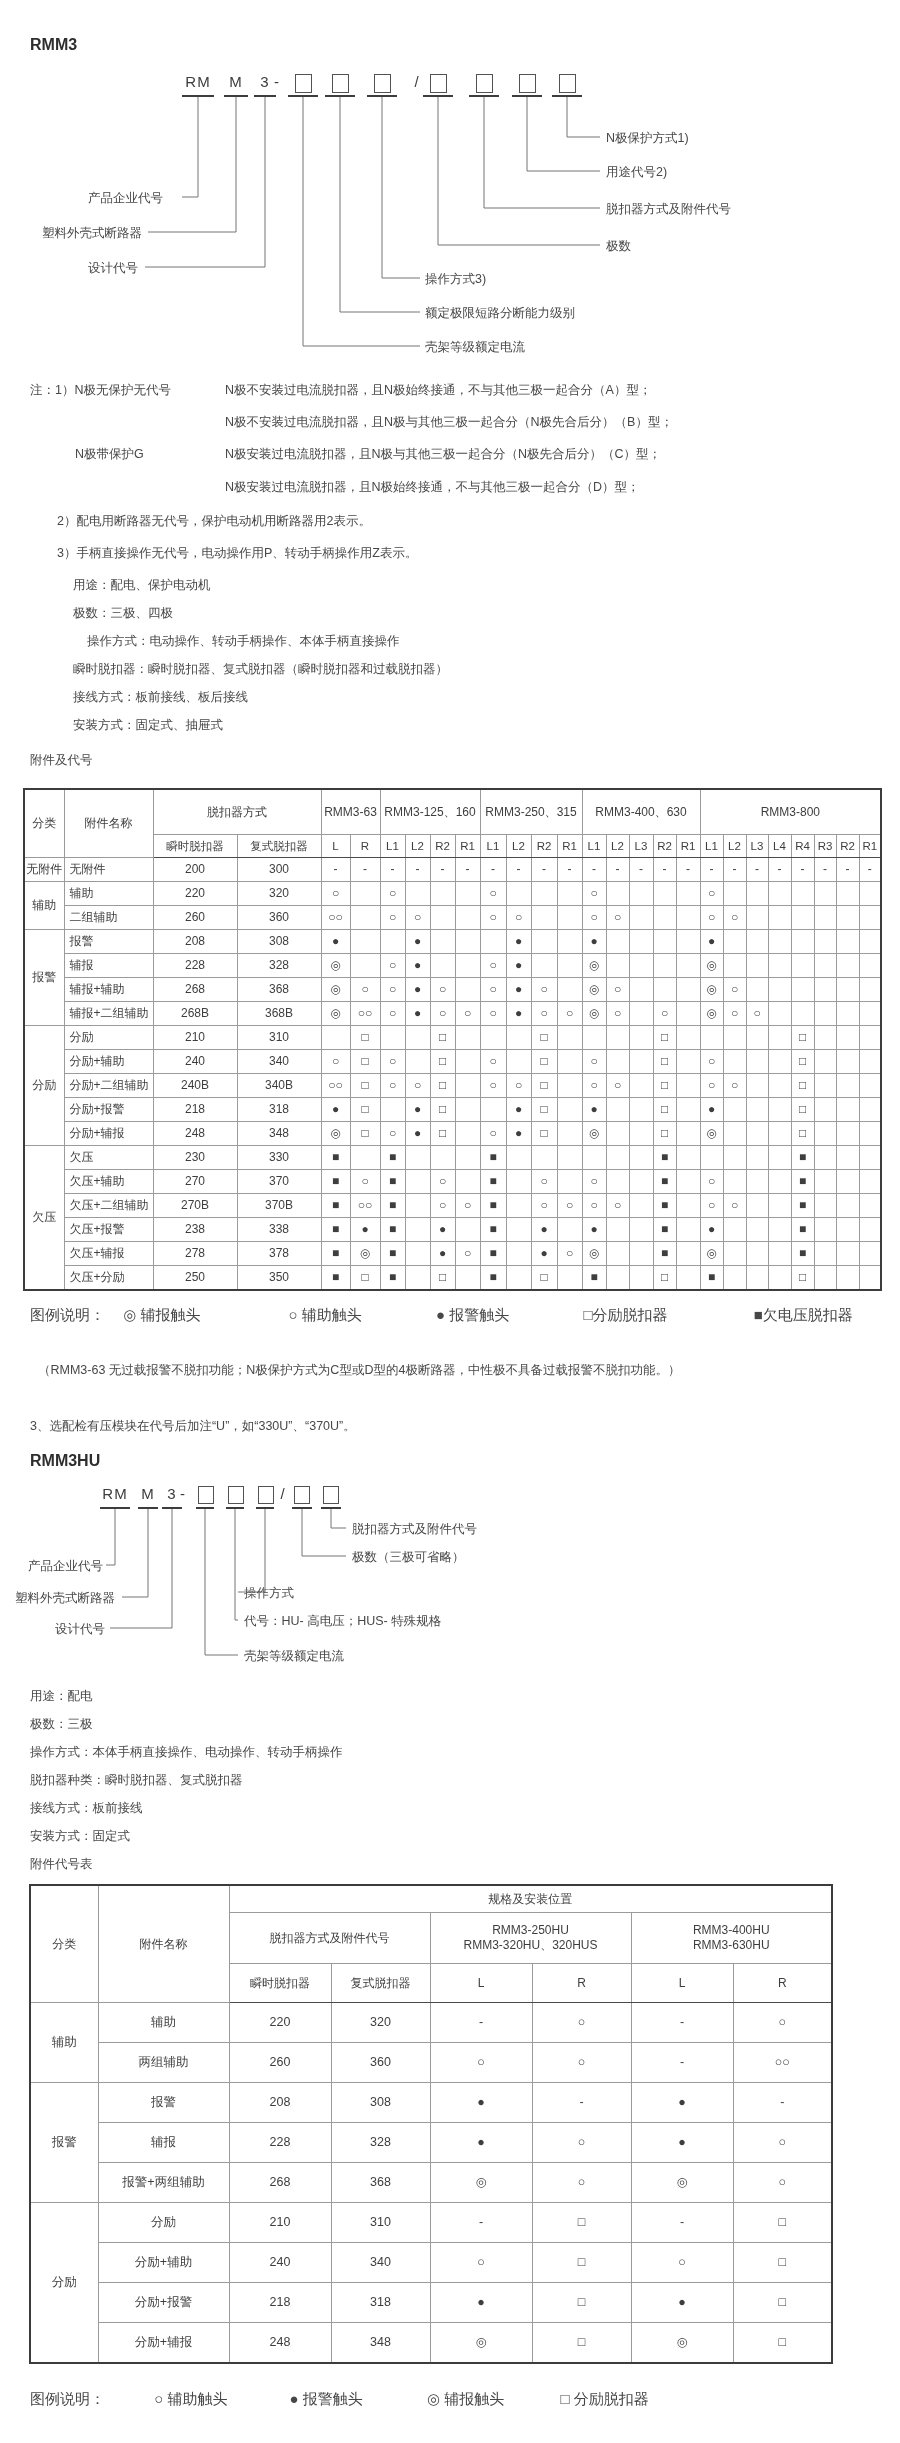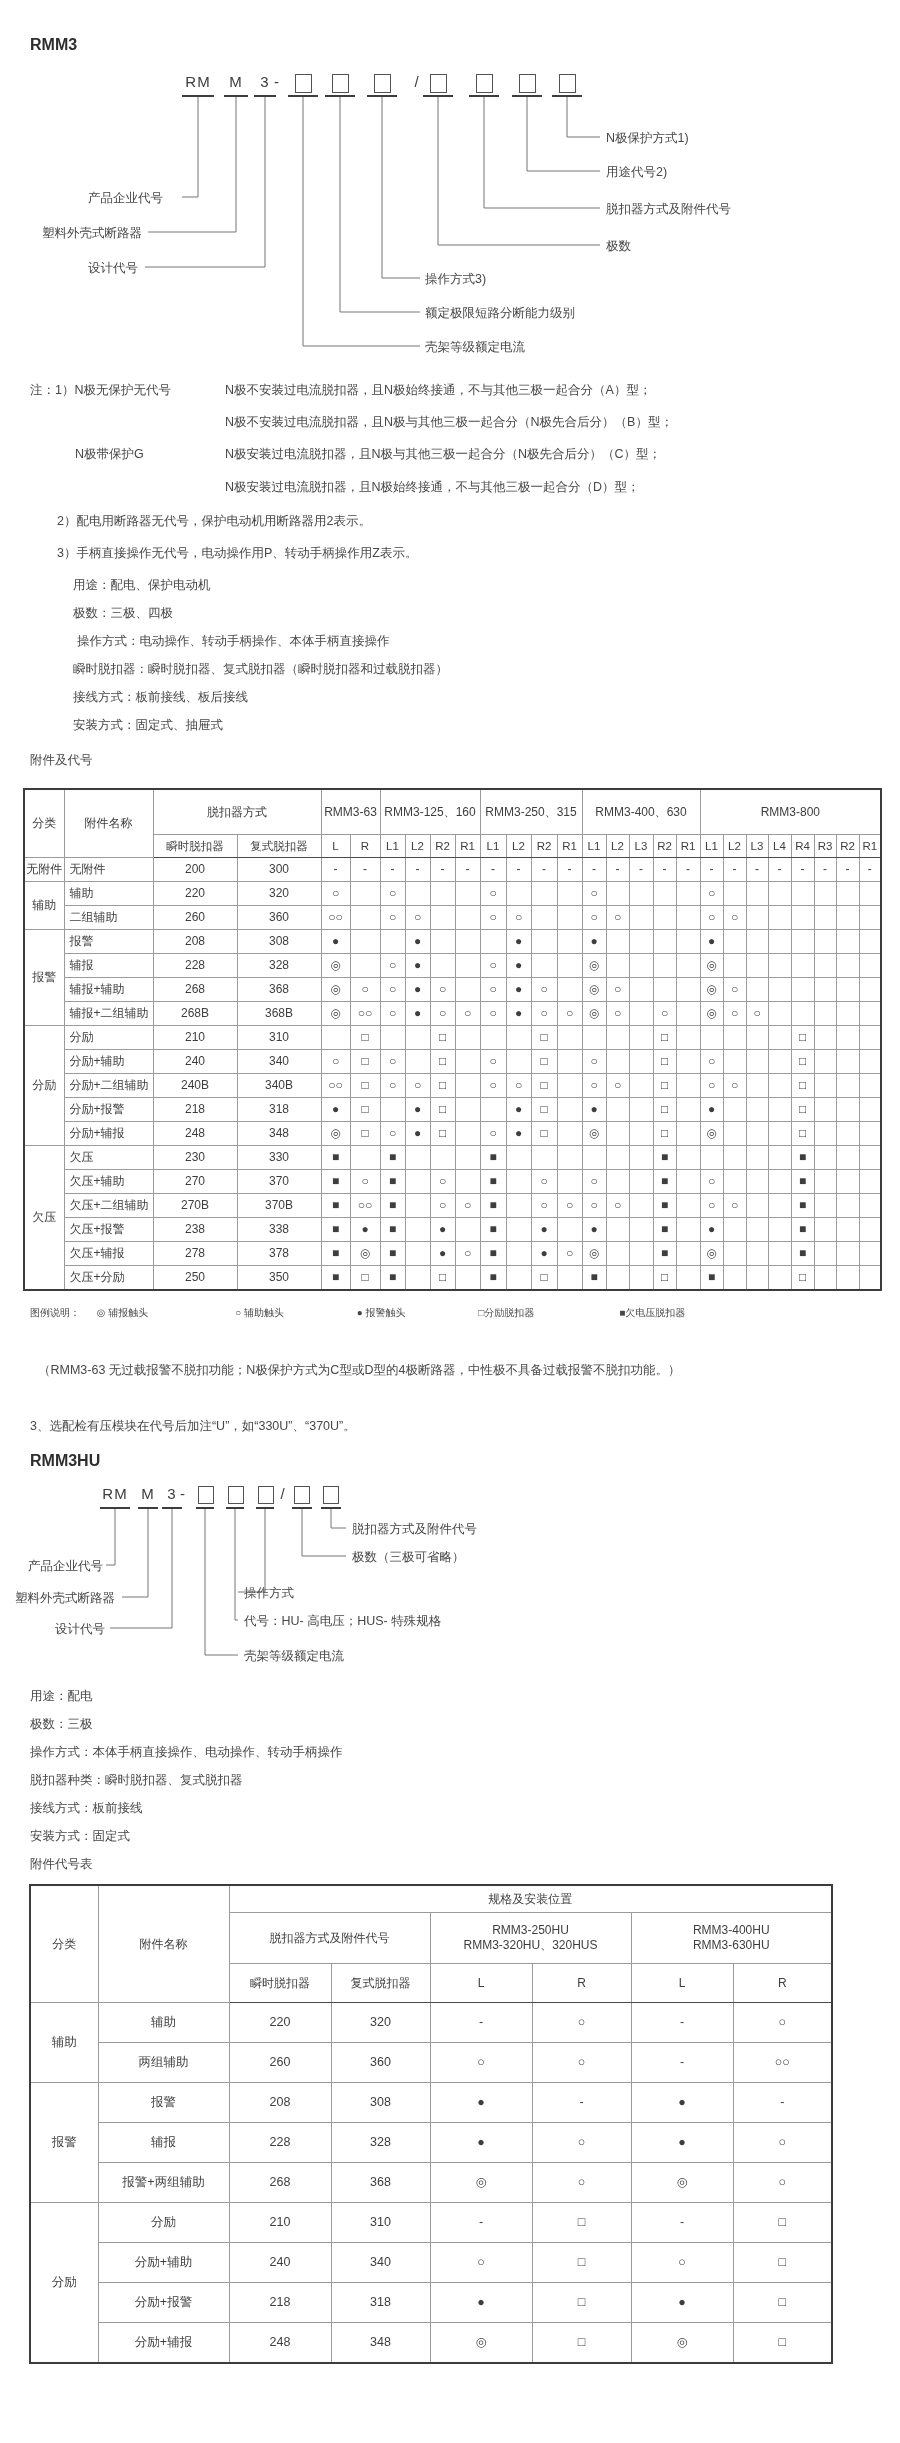--- a/index.html
+++ b/index.html
@@ -24,21 +24,21 @@
   .bl{border-left:1.6px solid #4a4a4a !important;}
   .bt{border-top:1.6px solid #4a4a4a !important;}
   .nm{text-align:left !important;padding-left:5px !important;}
   .t1 tbody td{height:23px;}
   .t1 thead tr:first-child th{height:44px;}
   .t1 thead tr:last-child th{height:22px;font-size:11.5px;padding:0;}
   .t2 tbody td{height:39px;font-size:12.5px;}
   .t2 thead tr:nth-child(1) th{height:26px;}
   .t2 thead tr:nth-child(2) th{height:50px;}
   .t2 thead tr:nth-child(3) th{height:38px;}
-  .legend{position:absolute;font-size:10px;color:#474747;white-space:nowrap;}
+  .legend{position:absolute;font-size:15px;color:#474747;white-space:nowrap;}
   .legend span{display:inline-block;}
 </style>
 </head>
 <body>
 
 <div class="page">
 
   <div class="abs title" style="left:30px;top:36px;">RMM3</div>
 
   <div class="diagram" style="top:65px;height:300px;">
@@ -97,21 +97,21 @@
   <div class="abs txt" style="left:225px;top:382px;">N极不安装过电流脱扣器，且N极始终接通，不与其他三极一起合分（A）型；</div>
   <div class="abs txt" style="left:225px;top:414px;">N极不安装过电流脱扣器，且N极与其他三极一起合分（N极先合后分）（B）型；</div>
   <div class="abs txt" style="left:75px;top:446px;">N极带保护G</div>
   <div class="abs txt" style="left:225px;top:446px;">N极安装过电流脱扣器，且N极与其他三极一起合分（N极先合后分）（C）型；</div>
   <div class="abs txt" style="left:225px;top:479px;">N极安装过电流脱扣器，且N极始终接通，不与其他三极一起合分（D）型；</div>
   <div class="abs txt" style="left:57px;top:513px;">2）配电用断路器无代号，保护电动机用断路器用2表示。</div>
   <div class="abs txt" style="left:57px;top:545px;">3）手柄直接操作无代号，电动操作用P、转动手柄操作用Z表示。</div>
 
   <div class="abs txt" style="left:73px;top:577px;">用途：配电、保护电动机</div>
   <div class="abs txt" style="left:73px;top:605px;">极数：三极、四极</div>
-  <div class="abs txt" style="left:77px;top:633px;">操作方式：电动操作、转动手柄操作、本体手柄直接操作</div>
+  <div class="abs txt" style="left:87px;top:633px;">操作方式：电动操作、转动手柄操作、本体手柄直接操作</div>
   <div class="abs txt" style="left:73px;top:661px;">瞬时脱扣器：瞬时脱扣器、复式脱扣器（瞬时脱扣器和过载脱扣器）</div>
   <div class="abs txt" style="left:73px;top:689px;">接线方式：板前接线、板后接线</div>
   <div class="abs txt" style="left:73px;top:717px;">安装方式：固定式、抽屉式</div>
 
   <div class="abs txt" style="left:30px;top:752px;">附件及代号</div>
 
   <table class="dtable t1" style="left:23px;top:788px;width:857px;">
       <colgroup>
         <col style="width: 40px;">
         <col style="width: 89px;">
@@ -872,14 +872,21 @@
           <td class="bl">248</td>
           <td>348</td>
           <td class="bl">◎</td>
           <td>□</td>
           <td class="bl">◎</td>
           <td>□</td>
         </tr>
       </tbody>
     </table>
 
+  <div class="legend" style="left:30px;top:2390px;">
+    <span>图例说明：</span>
+    <span style="margin-left:45px;"><span>○</span> <span>辅助触头</span></span>
+    <span style="margin-left:58px;"><span>●</span> <span>报警触头</span></span>
+    <span style="margin-left:60px;"><span>◎</span> <span>辅报触头</span></span>
+    <span style="margin-left:52px;"><span>□</span> <span>分励脱扣器</span></span>
+  </div>
 
 </div>
 
 </body></html>

